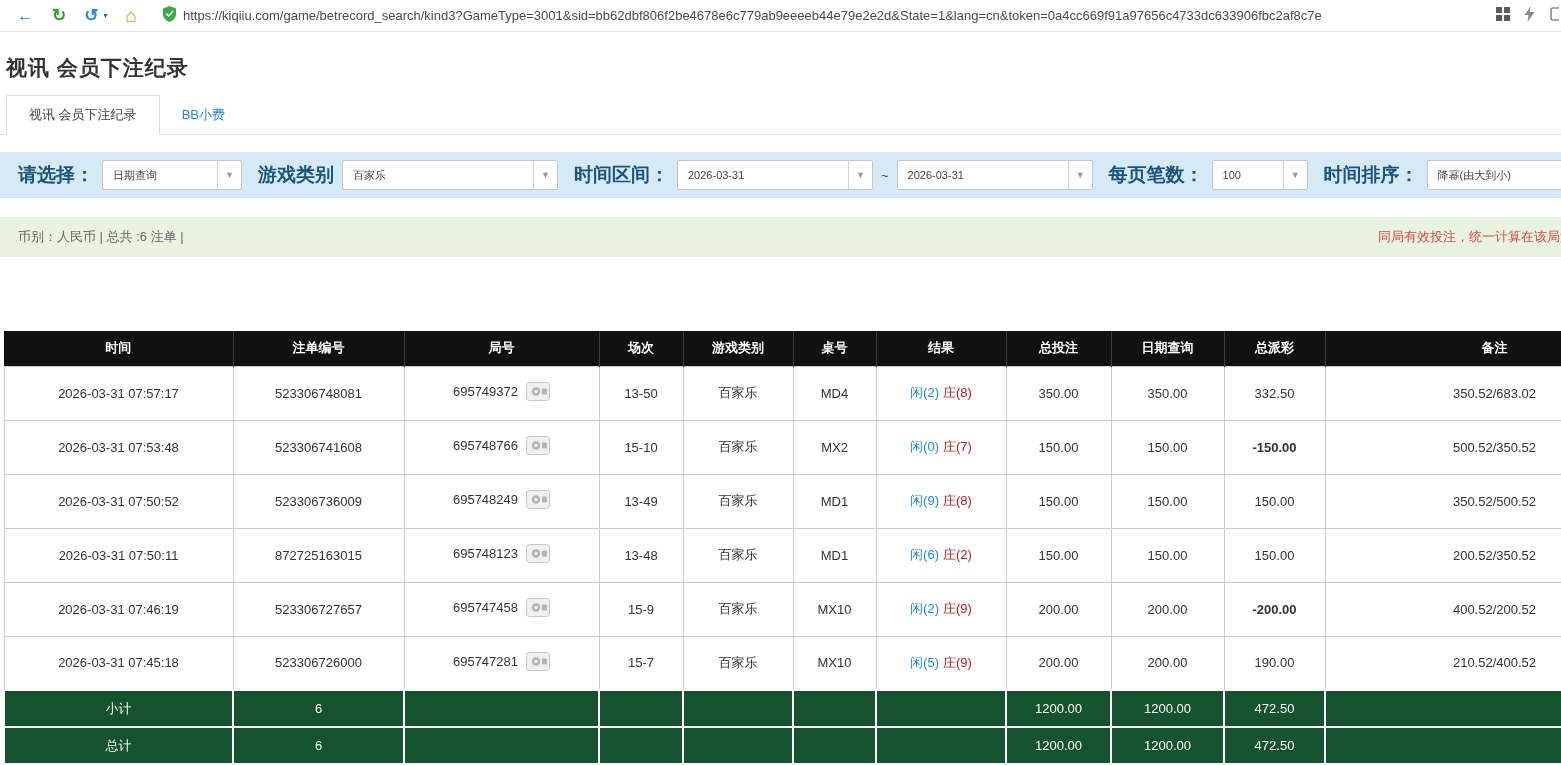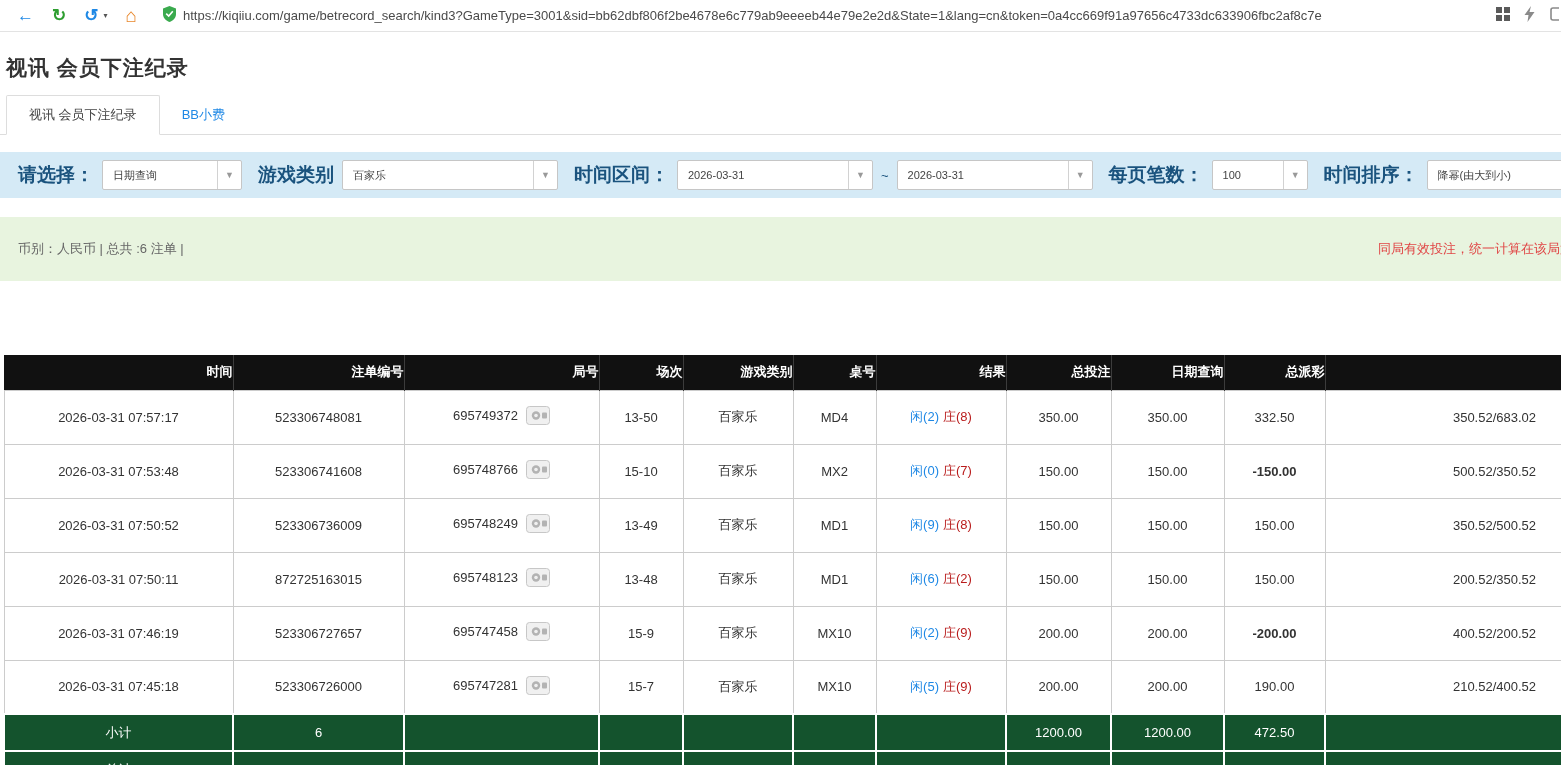--- a/index.html
+++ b/index.html
@@ -40,31 +40,31 @@
            align-items:center; border-radius:2px; flex-shrink:0; cursor:pointer; }
   .combo-val { padding:0 10px; flex:1; font-size:11px; color:#444; overflow:hidden; }
   .combo-arrow { width:24px; align-self:stretch; border-left:1px solid #d2d2d2; display:flex;
                  align-items:center; justify-content:center; color:#999; font-size:9px; }
   .w-query{width:140px} .w-game{width:216px} .w-date{width:196px} .w-size{width:96px} .w-sort{width:196px}
   .search-btn { width:58px; height:31px; background:#14b0a6; color:#fff; border:none;
                 border-radius:3px; font-size:14px; margin-left:14px; flex-shrink:0; cursor:pointer;
                 font-family:"Liberation Sans", sans-serif; }
 
   
-  .info-bar { margin-top:19px; height:64px; background:#e8f4df; display:flex;
+  .info-bar { margin-top:19px; height:40px; background:#e8f4df; display:flex;
               align-items:center; justify-content:space-between; padding-left:18px;
               overflow:hidden; }
   .info-left { font-size:13px; color:#666; white-space:nowrap; }
   .info-right { font-size:13px; color:#e04545; white-space:nowrap; margin-right:-12px; }
 
   
   .table-wrap { margin-top:74px; overflow:hidden; padding-left:3px; }
   table { border-collapse:collapse; table-layout:fixed; width:1660px; font-size:13px; }
   thead th { background:#111; color:#fff; font-weight:bold; height:35px;
-             border-right:1px solid #3c3c3c; text-align:right; }
+             border-right:1px solid #3c3c3c; text-align:center; }
   tbody.rows td { border:1px solid #ccc; height:54px; text-align:center; color:#333;
                   background:#fff; }
   td.blue { color:#1e88e5; }
   td.neg, span.neg { color:#e23b3b;font-weight:bold; }
   .player { color:#1e88e5; }
   .banker { color:#b91c1c; margin-left:4px; }
   .round-cell { white-space:nowrap; }
   .replay-btn { display:inline-block; vertical-align:middle; margin-left:8px; cursor:pointer; }
   tbody.sum td { background:#14532d; color:#fff; height:37px; text-align:center;
                  border:2px solid #fff; }

